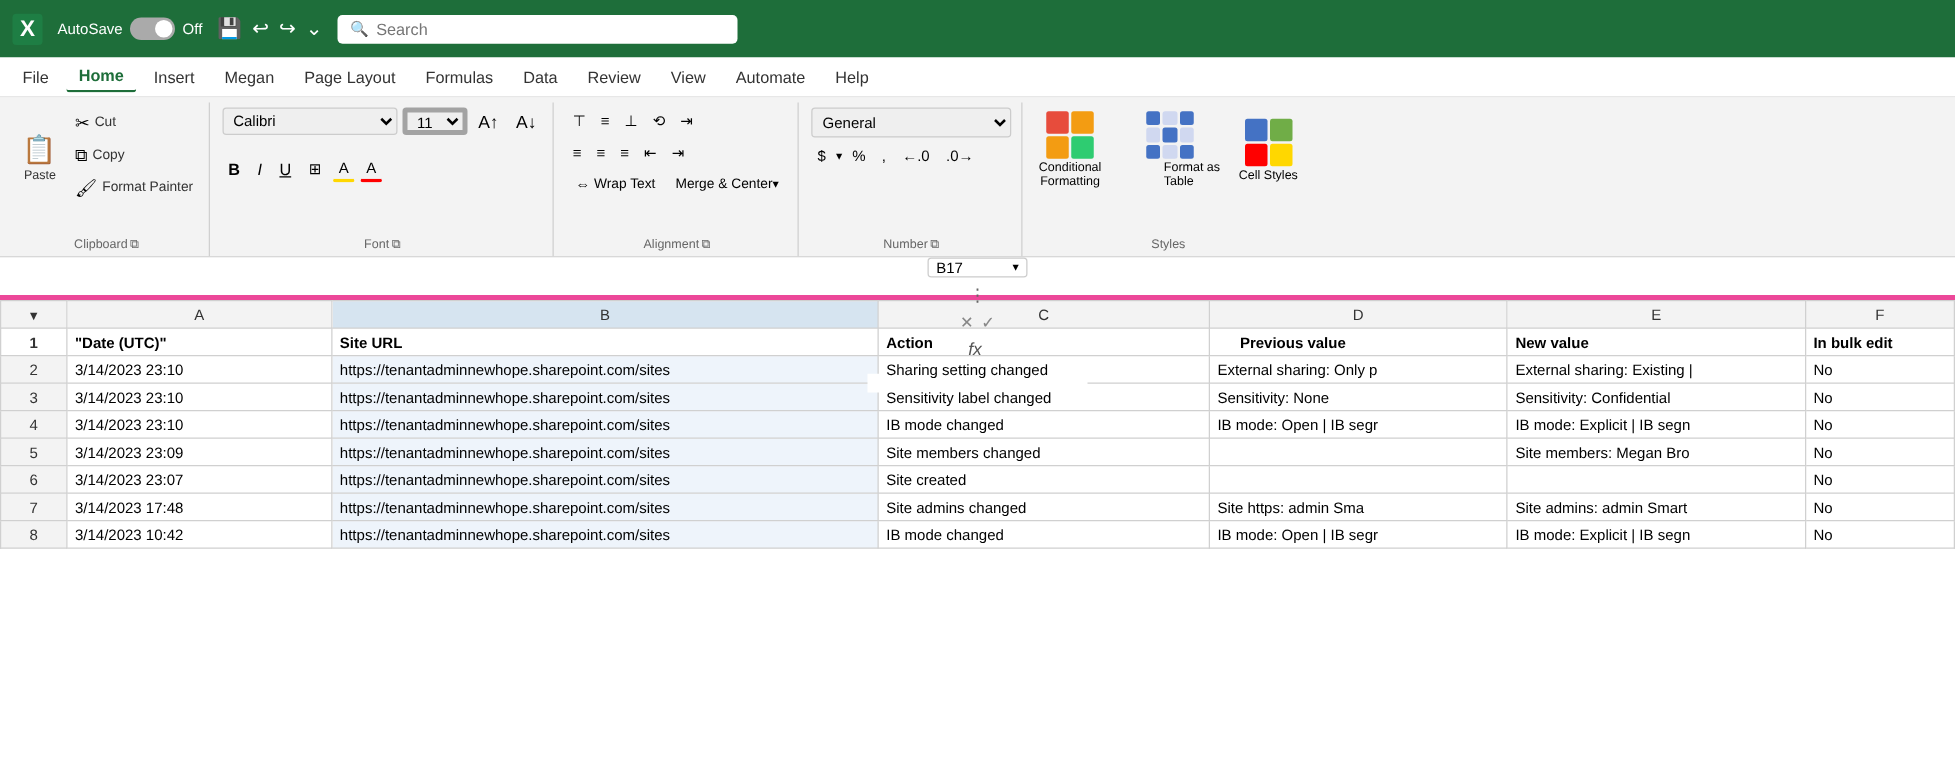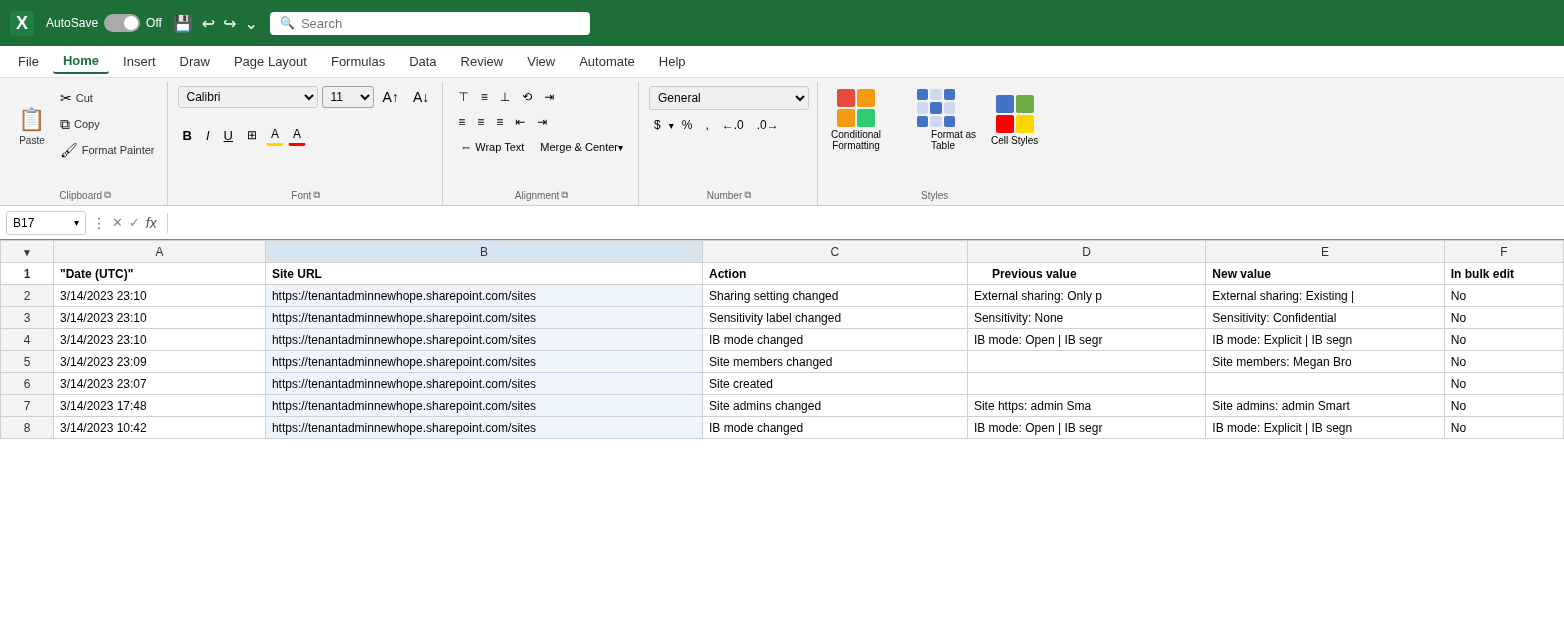--- a/index.html
+++ b/index.html
@@ -183,21 +183,21 @@
       height: 22px;
       font-size: 12px;
       border: 1px solid #ccc;
       border-radius: 3px;
       padding: 0 4px;
     }
     .font-size-select {
       width: 52px;
       height: 22px;
       font-size: 12px;
-      border: 1px solid #a3a3a3;
+      border: 4px solid #a3a3a3;
       border-radius: 3px;
       padding: 0 4px;
     }
     .ribbon-small-btn {
       height: 22px;
       padding: 0 4px;
       cursor: pointer;
       border: 1px solid transparent;
       border-radius: 3px;
       background: transparent;
@@ -247,25 +247,26 @@
       display: grid;
       grid-template-columns: 1fr 1fr;
       gap: 2px;
     }
     .cf-cell { border-radius: 2px; }
 
     
     .formula-bar {
       height: 34px;
       background: #fff;
-      border-bottom: 1px solid #ec4899;
+      border-bottom: 4px solid #ec4899;
       display: flex;
       align-items: center;
       padding: 0 6px;
       gap: 6px;
+      flex-direction: column;
     }
     .cell-ref-box {
       width: 80px;
       height: 24px;
       border: 1px solid #ccc;
       border-radius: 3px;
       display: flex;
       align-items: center;
       padding: 0 6px;
       font-size: 12px;
@@ -369,21 +370,21 @@
   <div class="search-bar">
     <span>🔍</span>
     <input type="text" placeholder="Search" style="">
   </div>
 </div>
 
 <div class="menu-bar">
   <span class="menu-item">File</span>
   <span class="menu-item active">Home</span>
   <span class="menu-item">Insert</span>
-  <span class="menu-item">Draw</span>
+  <span class="menu-item">Megan</span>
   <span class="menu-item">Page Layout</span>
   <span class="menu-item">Formulas</span>
   <span class="menu-item">Data</span>
   <span class="menu-item">Review</span>
   <span class="menu-item">View</span>
   <span class="menu-item">Automate</span>
   <span class="menu-item">Help</span>
 </div>
 
 <div class="ribbon">

